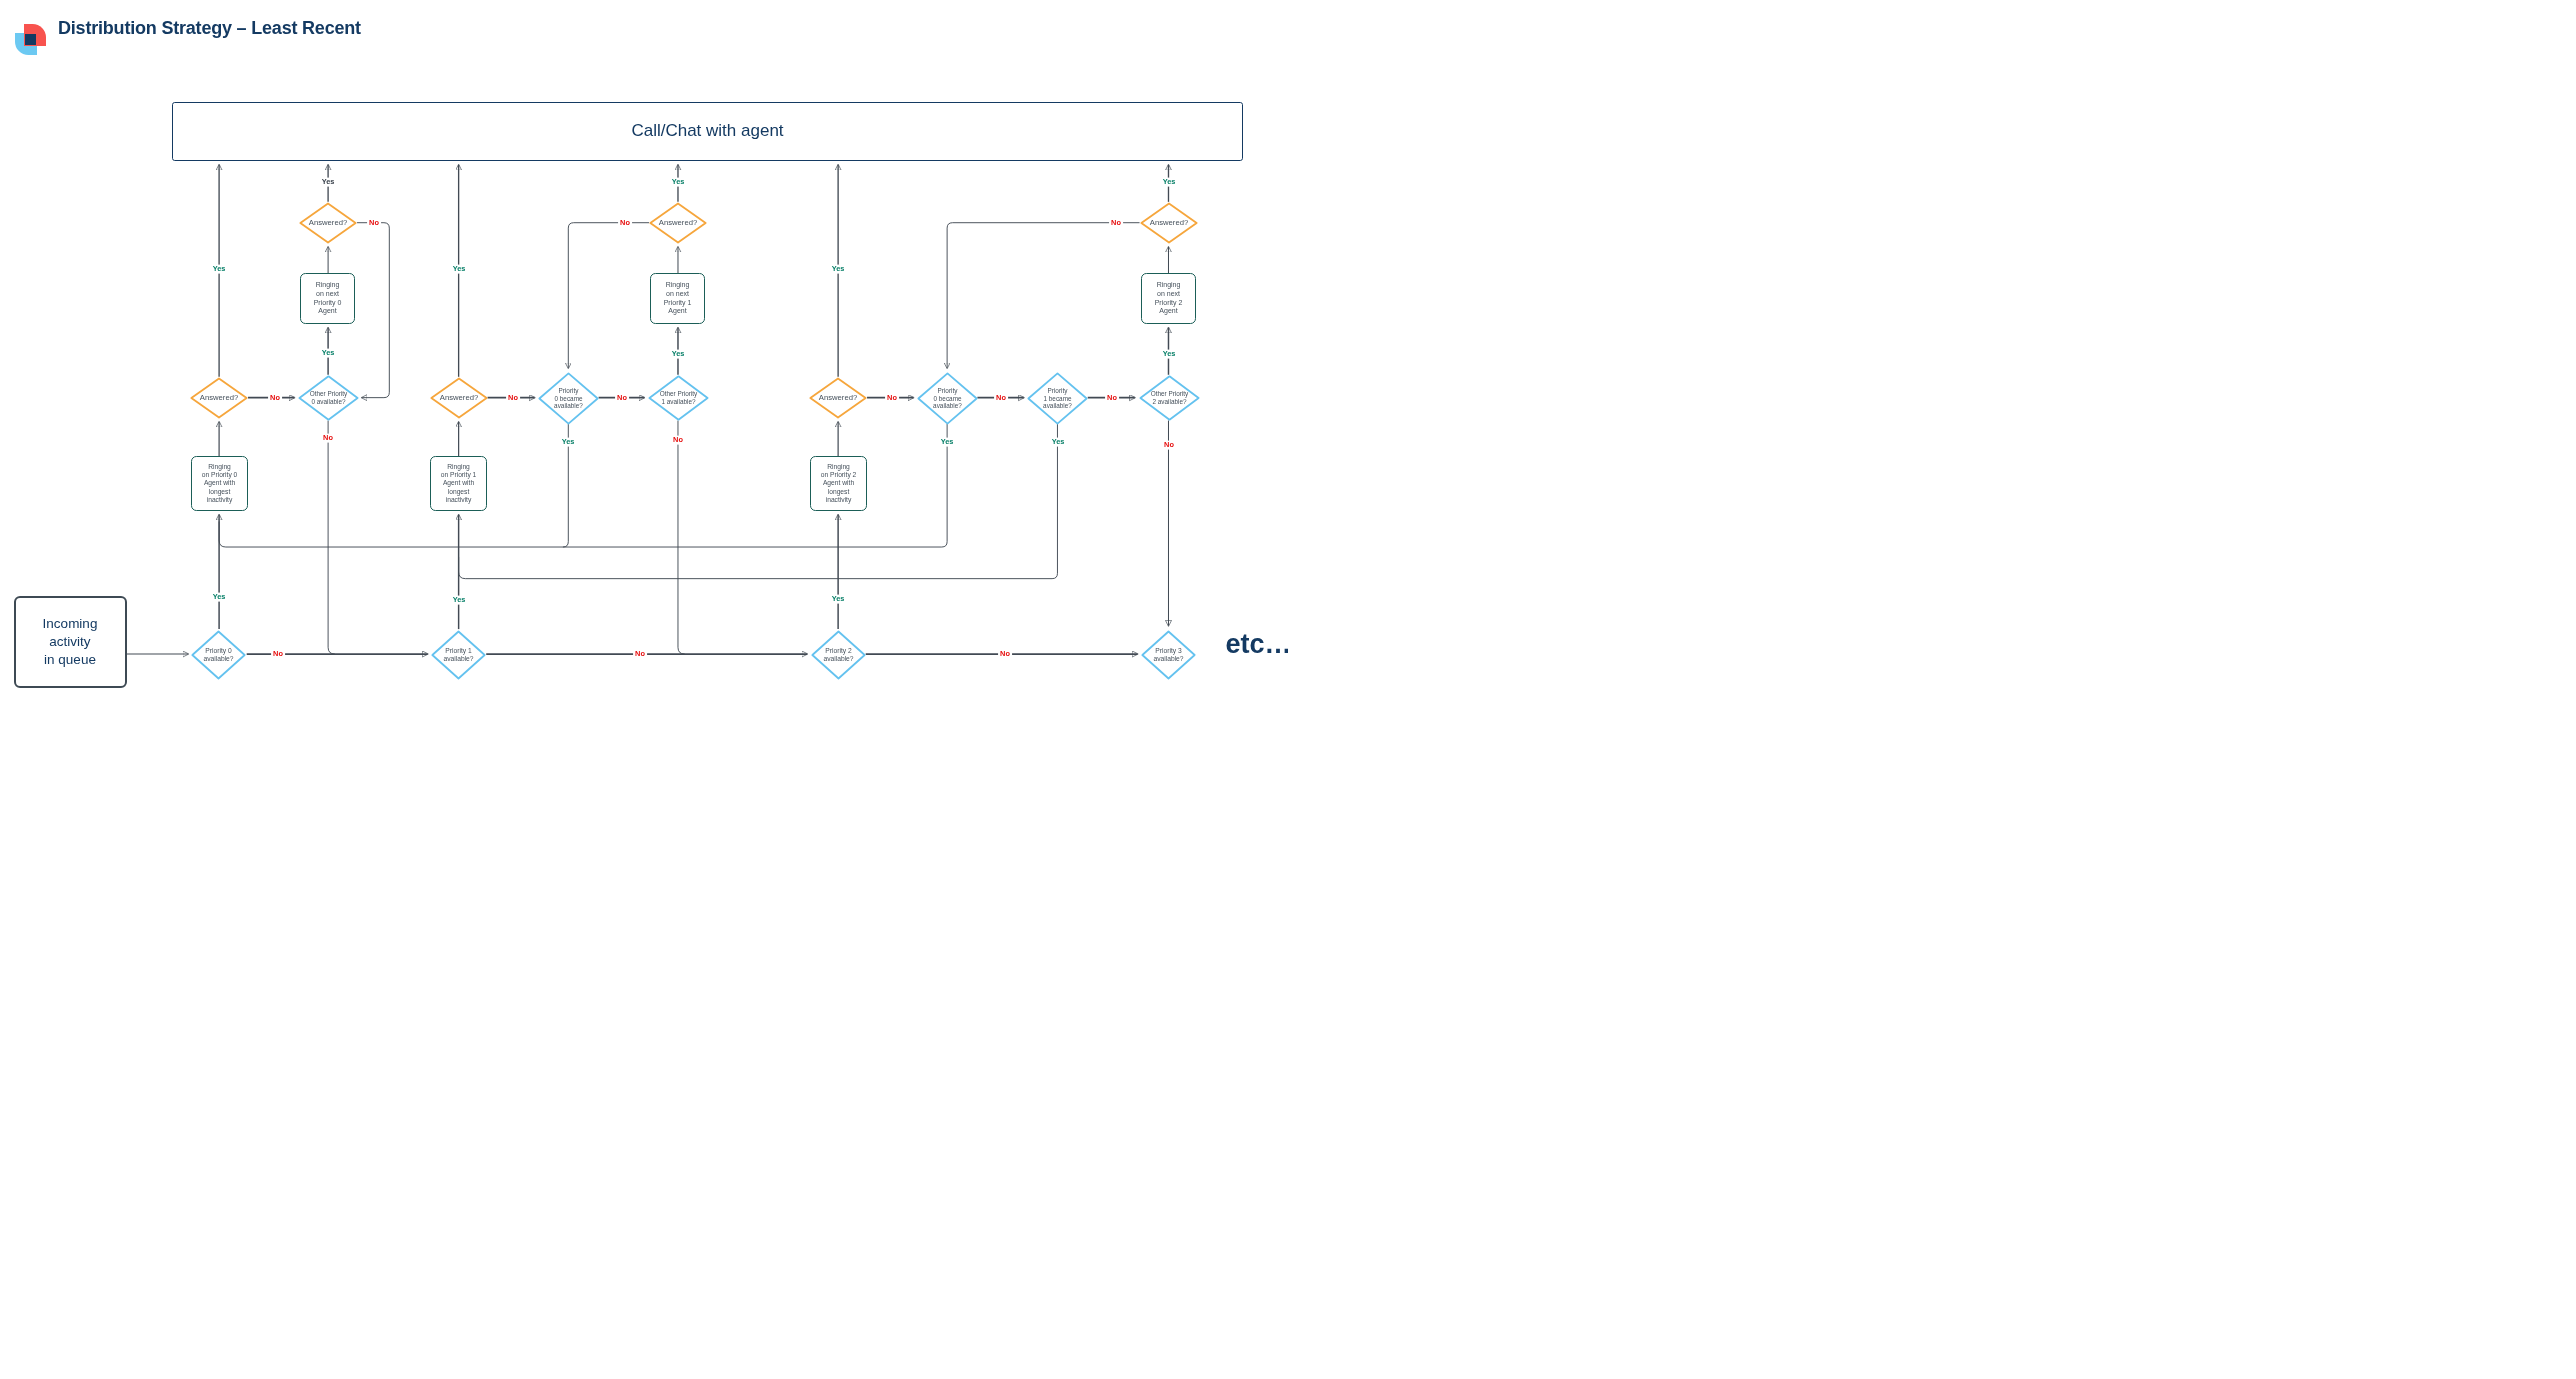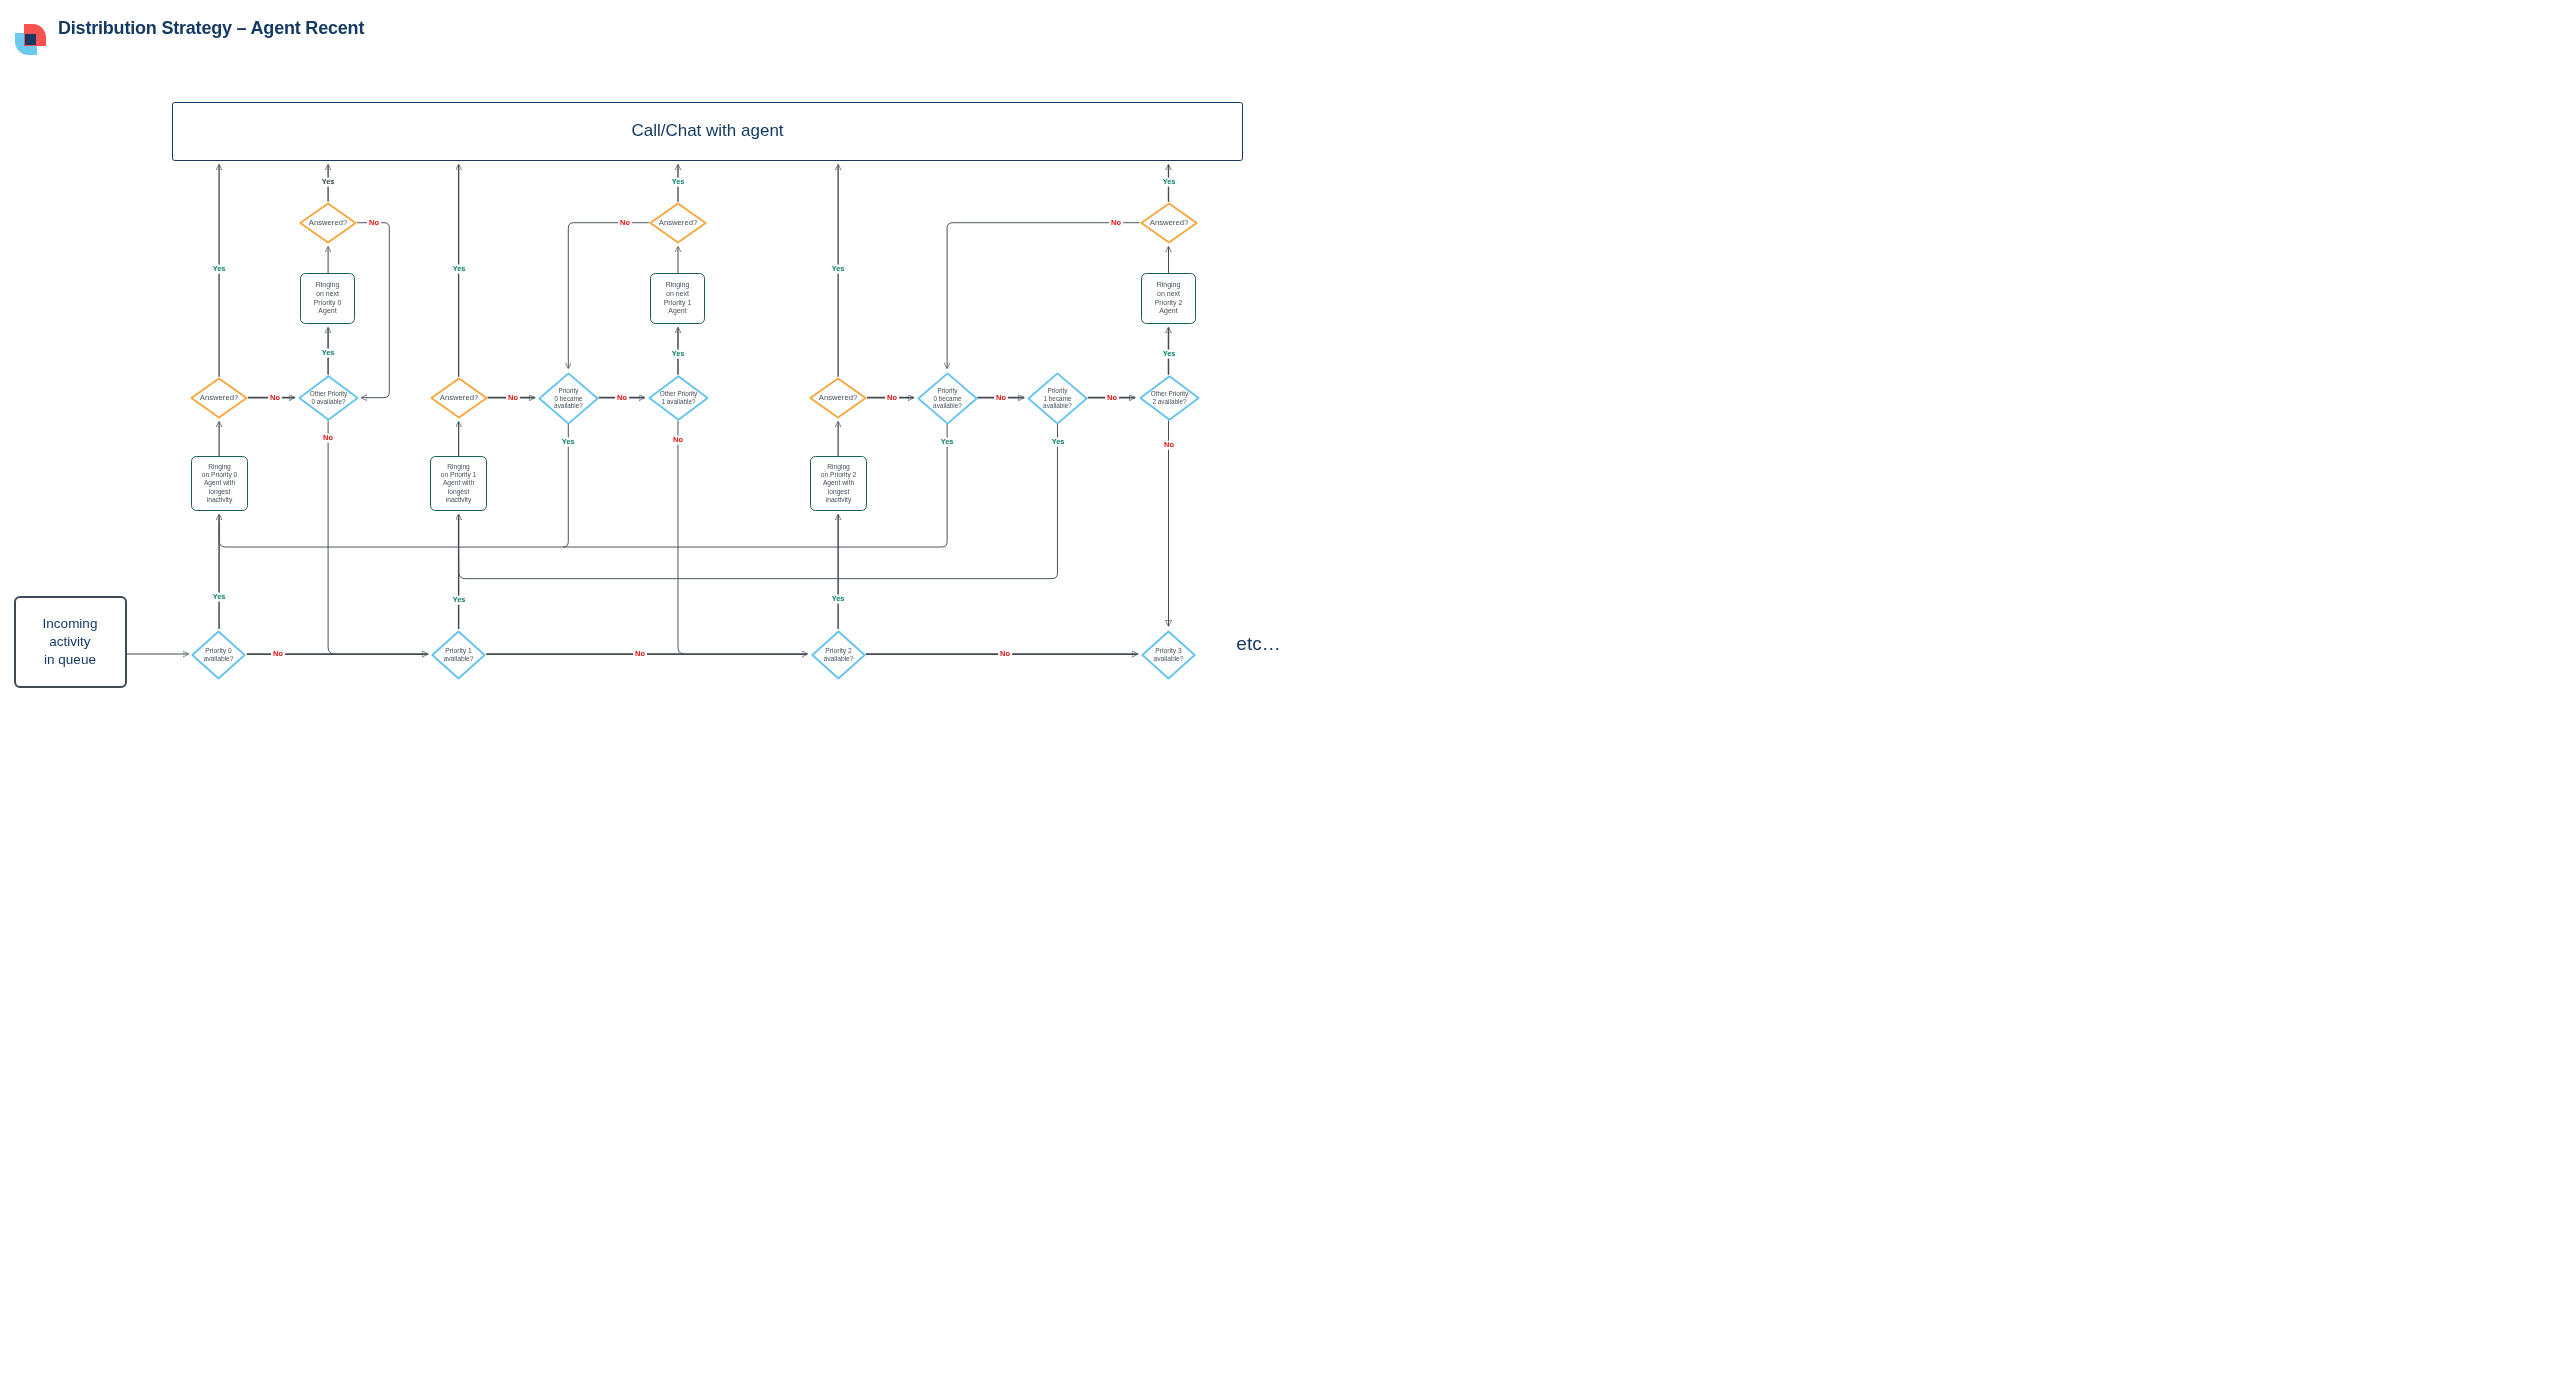--- a/index.html
+++ b/index.html
@@ -33,21 +33,21 @@
 </head>
 <body>
 
 <div class="page">
   <div class="header">
     <div class="logo">
       <div class="blue"></div>
       <div class="red"></div>
       <div class="navy"></div>
     </div>
-    <h1 class="title">Distribution Strategy – Agent Recent</h1>
+    <h1 class="title">Distribution Strategy – Least Recent</h1>
   </div>
   <div class="canvas" id="canvas">
     <svg id="edges" xmlns="http://www.w3.org/2000/svg" viewBox="0 0 1913 1024" width="1288" height="689">
       <defs>
         <marker id="arr" markerUnits="userSpaceOnUse" markerWidth="12" markerHeight="12" refX="8" refY="4.5" orient="auto">
           <path d="M0,0 L9,4.5 L0,9 z" fill="#424A54"></path>
         </marker>
       </defs>
     <path d="M188,972 L279,972" stroke-width="1.8" marker-end="url(#arr)"></path>
         <path d="M366,972 L635,972" stroke-width="2.6" marker-end="url(#arr)"></path>
@@ -86,21 +86,21 @@
         <path d="M844,630 L844,805 Q844,813 836,813" stroke-width="1.4"></path>
         <path d="M1407,630 L1407,805 Q1407,813 1399,813" stroke-width="1.4"></path>
         <path d="M1399,813 L335,813 Q325,813 325,803 L325,775" stroke-width="1.4"></path>
         <path d="M1571,630 L1571,852 Q1571,860 1563,860" stroke-width="1.4"></path>
         <path d="M1563,860 L691,860 Q681,860 681,850 L681,828" stroke-width="1.4"></path>
       </svg>
   <div class="node rect-navy" style="left: 172px; top: 102px; width: 1071px; height: 59px; font-size: 17px;">Call/Chat with agent</div>
       <div class="node rect-slate" style="left: 13.5px; top: 596px; width: 113px; height: 92px; font-size: 13.5px;">Incoming
 activity
 in queue</div>
-      <div class="node plain" style="left: 1218px; top: 625px; width: 81px; height: 38px; font-size: 19px;">etc…</div>
+      <div class="node plain" style="left: 1218px; top: 625px; width: 81px; height: 38px; font-size: 27px; font-weight: bold;">etc…</div>
       <div class="dnode orange" style="left: 190px; top: 377px; width: 58px; height: 42px;">
         <svg width="58" height="42" viewBox="0 0 86 62">
           <polygon points="43,2 84,31 43,60 2,31"></polygon>
         </svg>
         <div class="dtext" style="font-size: 7.7px;">Answered?</div>
       </div>
       <div class="dnode orange" style="left: 299px; top: 202px; width: 58px; height: 42px;">
         <svg width="58" height="42" viewBox="0 0 86 62">
           <polygon points="43,2 84,31 43,60 2,31"></polygon>
         </svg>

